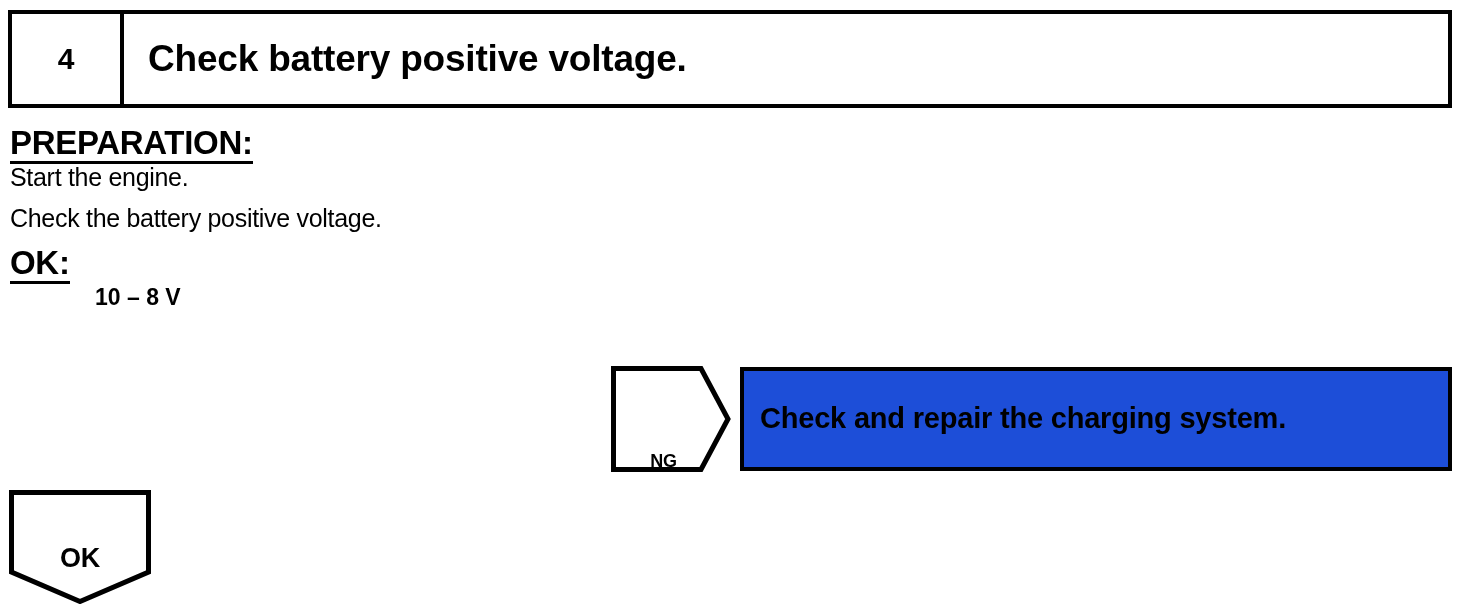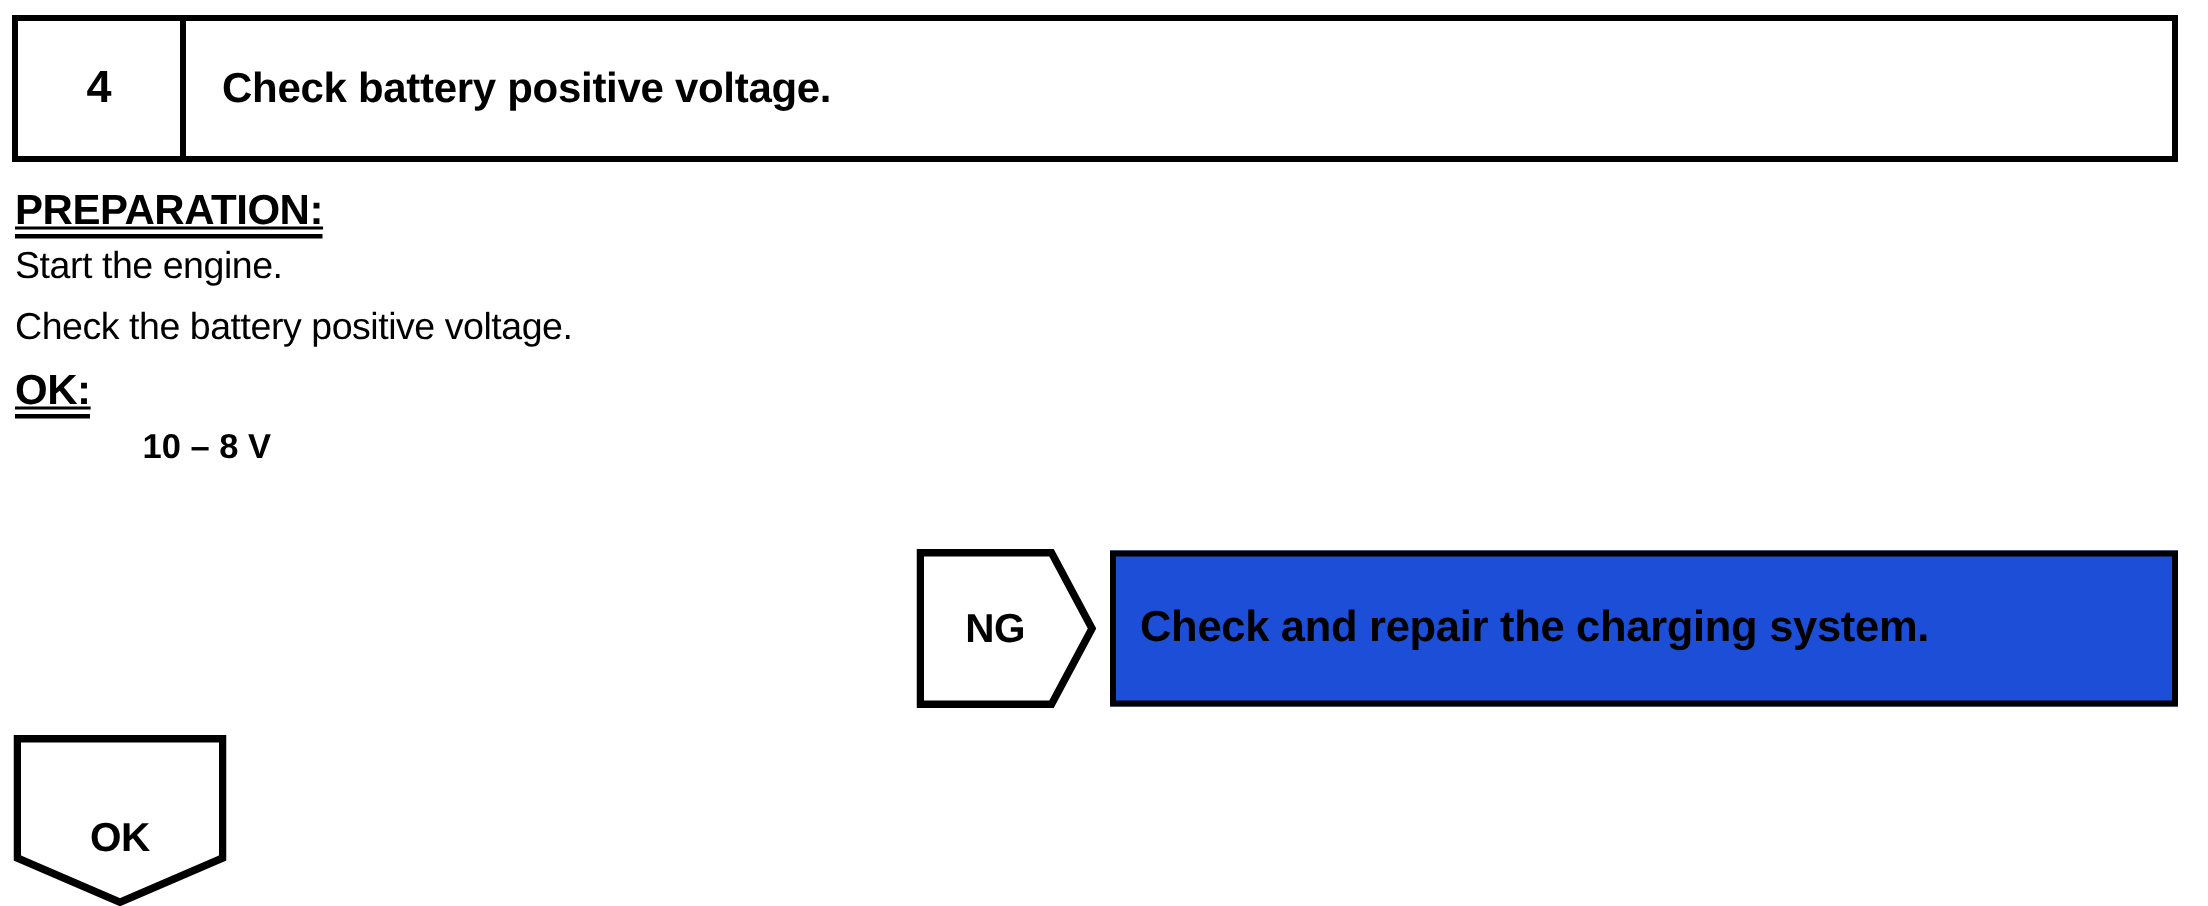--- a/index.html
+++ b/index.html
@@ -55,43 +55,42 @@
     left: 116px;
     top: 0;
     right: 0;
     height: 100%;
     display: flex;
     align-items: center;
     padding-left: 20px;
     box-sizing: border-box;
   }
   .step-title {
-    font-size: 28px;
+    font-size: 37px;
     font-weight: bold;
     line-height: 1.1;
     letter-spacing: -0.2px;
   }
 
   
   .body-block {
     position: absolute;
     left: 10px;
     top: 126px;
     width: 700px;
   }
   .sec-heading {
-    font-size: 28px;
+    font-size: 33px;
     font-weight: bold;
     line-height: 1.02;
     letter-spacing: -0.3px;
     display: inline-block;
     border-bottom: 3px solid #000;
     padding-bottom: 1px;
     margin: 0;
-    text-decoration: underline;
   }
   .sec-body {
     font-size: 25px;
     font-weight: normal;
     line-height: 1.05;
     letter-spacing: -0.3px;
     margin: 0;
     padding-top: 20px;
   }
   .row-heading { height: 38px; }
@@ -114,23 +113,23 @@
     height: 106px;
   }
   .ng-arrow svg { display: block; }
   .ng-label {
     position: absolute;
     left: 611px;
     top: 366px;
     width: 105px;
     height: 106px;
     display: flex;
-    align-items: center;
+    align-items: flex-end;
     justify-content: center;
-    font-size: 27px;
+    font-size: 18px;
     font-weight: bold;
     letter-spacing: -0.3px;
     pointer-events: none;
   }
   .ng-box {
     position: absolute;
     left: 740px;
     top: 367px;
     width: 712px;
     height: 104px;

